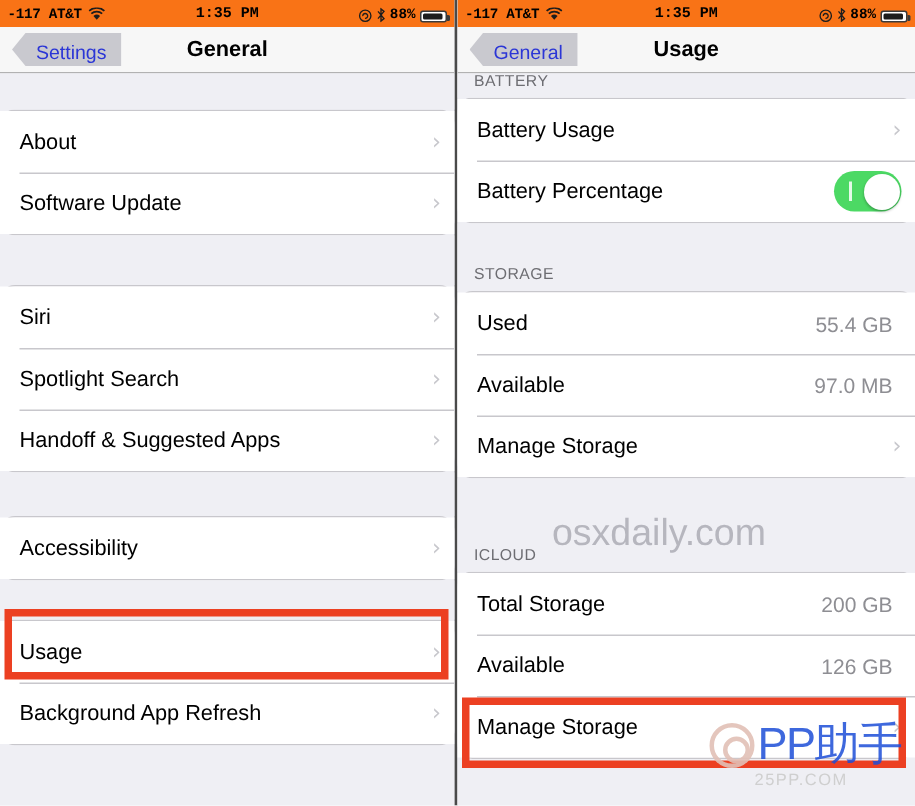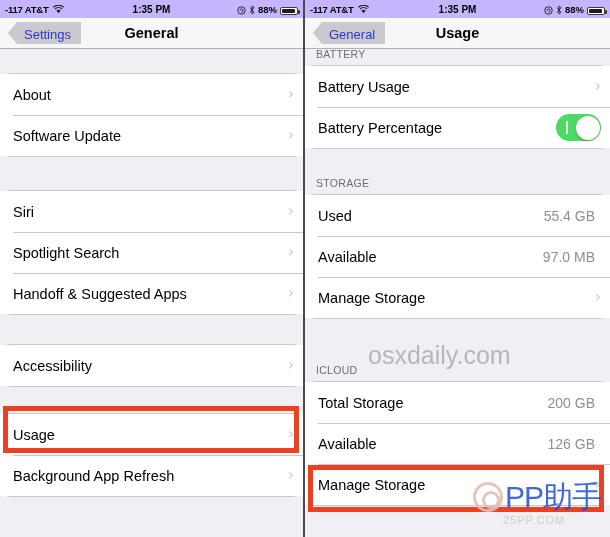--- a/index.html
+++ b/index.html
@@ -19,28 +19,29 @@
     position: relative;
     width: 305px; height: 537px;
     overflow: hidden;
     background: #efeff4;
   }
   .panel.left { border-right: 2px solid #4a4a4a; }
 
   
   .statusbar {
     height: 18px;
-    background: #c4b5fd;
+    background: #f97316;
     display: flex;
     align-items: center;
     position: relative;
     font-size: 9.5px;
     font-weight: bold;
     color: #000;
     padding: 0 5px;
+    font-family: Liberation Mono, monospace;
   }
   .sb-left { display: flex; align-items: center; gap: 4px; }
   .sb-carrier { letter-spacing: -0.2px; font-size: 9.5px; }
   .sb-center {
     position: absolute; left: 0; right: 0;
     text-align: center; font-size: 10px; font-weight: bold;
     pointer-events: none;
   }
   .sb-right {
     margin-left: auto; display: flex; align-items: flex-end; gap: 3px;

